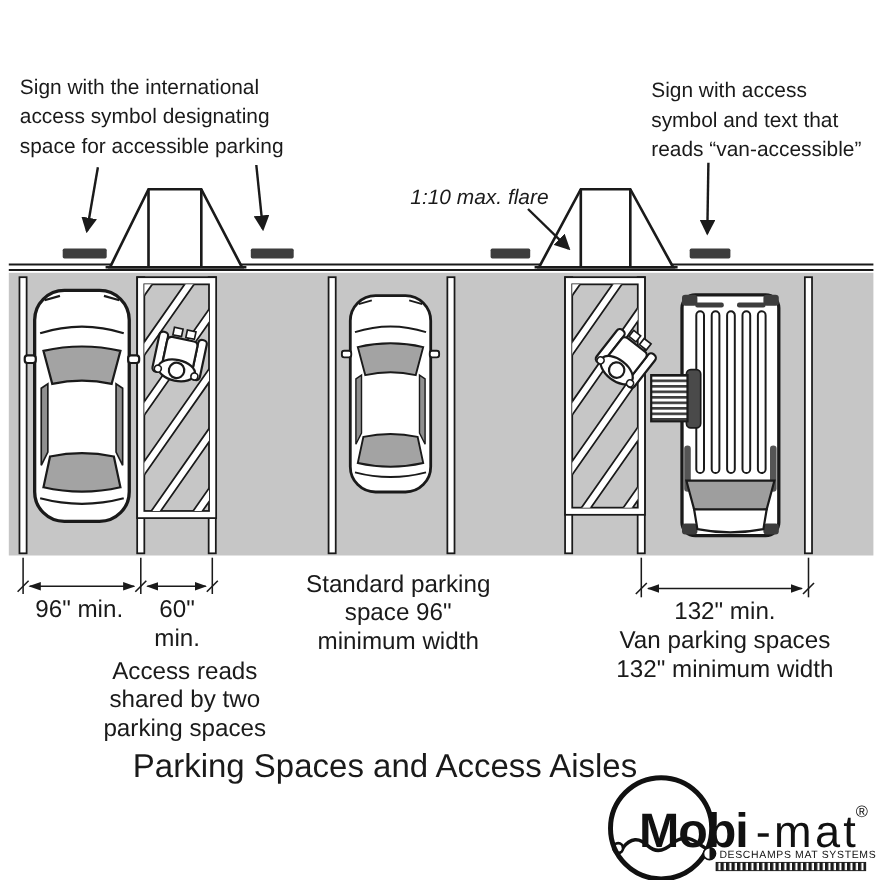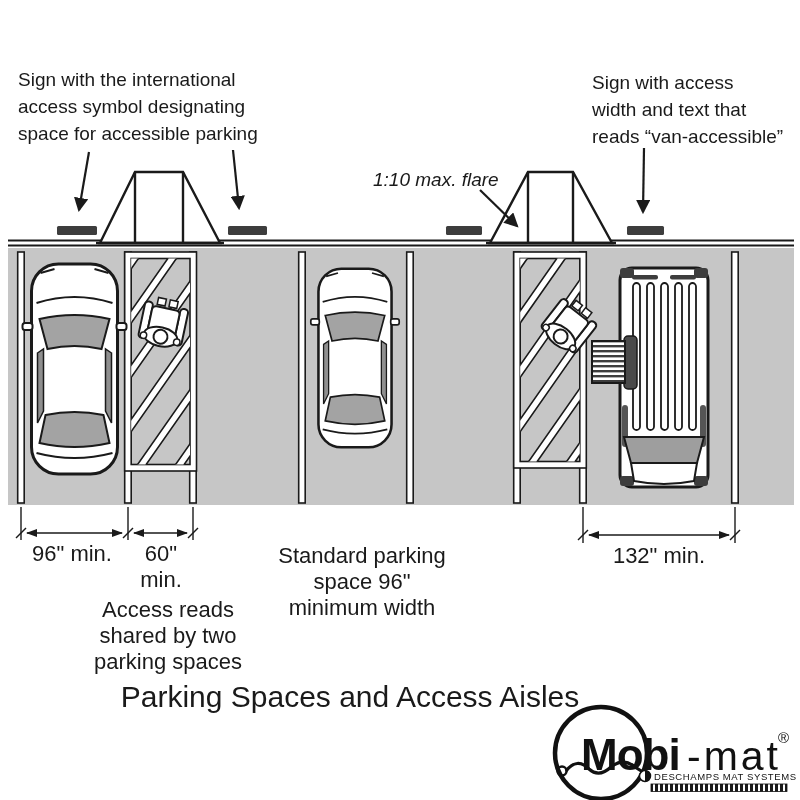--- a/index.html
+++ b/index.html
@@ -187,47 +187,51 @@
   </svg>
 
   <div class="lbl" style="left:18px;top:66px;">
     <div>Sign with the international</div>
     <div>access symbol designating</div>
     <div>space for accessible parking</div>
   </div>
 
   <div class="lbl" style="left:564px;top:69px;margin-left:28px;">
     <div>Sign with access</div>
-    <div>width and text that</div>
+    <div>symbol and text that</div>
     <div>reads “van-accessible”</div>
   </div>
 
   <div class="lbl" style="left:373px;top:166px;font-style:italic;">1:10 max. flare</div>
 
   <div class="lbl cap center" style="left:10px;top:541px;width:124px;">96" min.</div>
 
   <div class="lbl cap center" style="left:122px;top:541px;width:78px;">
     <div>60"</div>
     <div>min.</div>
   </div>
 
   <div class="lbl cap center" style="left:68px;top:597px;width:200px;">
     <div>Access reads</div>
     <div>shared by two</div>
     <div>parking spaces</div>
   </div>
 
-  <div class="lbl cap center" style="left:262px;top:543px;width:200px;">
+  <div class="lbl cap center" style="left:262px;top:518px;width:200px;">
     <div>Standard parking</div>
     <div>space 96"</div>
     <div>minimum width</div>
   </div>
 
   <div class="lbl cap center" style="left:589px;top:543px;width:140px;">132" min.</div>
 
+  <div class="lbl cap center" style="left:539px;top:569px;width:240px;">
+    <div>Van parking spaces</div>
+    <div>132" minimum width</div>
+  </div>
 
   <div class="lbl title center" style="left:0;top:681px;width:700px;">Parking Spaces and Access Aisles</div>
 
   <div style="position:absolute;left:545px;top:695px;width:255px;height:105px;">
     <svg width="255" height="105" viewBox="0 0 255 105">
       <circle cx="56" cy="58" r="46" fill="#fff" stroke="#111" stroke-width="4.5"></circle>
       <circle cx="17" cy="76" r="4.5" fill="none" stroke="#111" stroke-width="2.5"></circle>
       <path d="M 21,76 Q 32,62 44,74 Q 54,83 66,72 Q 78,62 90,72 L 101,79" fill="none" stroke="#111" stroke-width="3.2"></path>
       <text x="36" y="75" font-family="Liberation Sans, sans-serif" font-size="44" font-weight="bold" fill="#111" letter-spacing="-1">Mobi</text>
       <text x="142" y="75" font-family="Liberation Sans, sans-serif" font-size="41" font-weight="400" fill="#111" letter-spacing="3">-mat</text>

